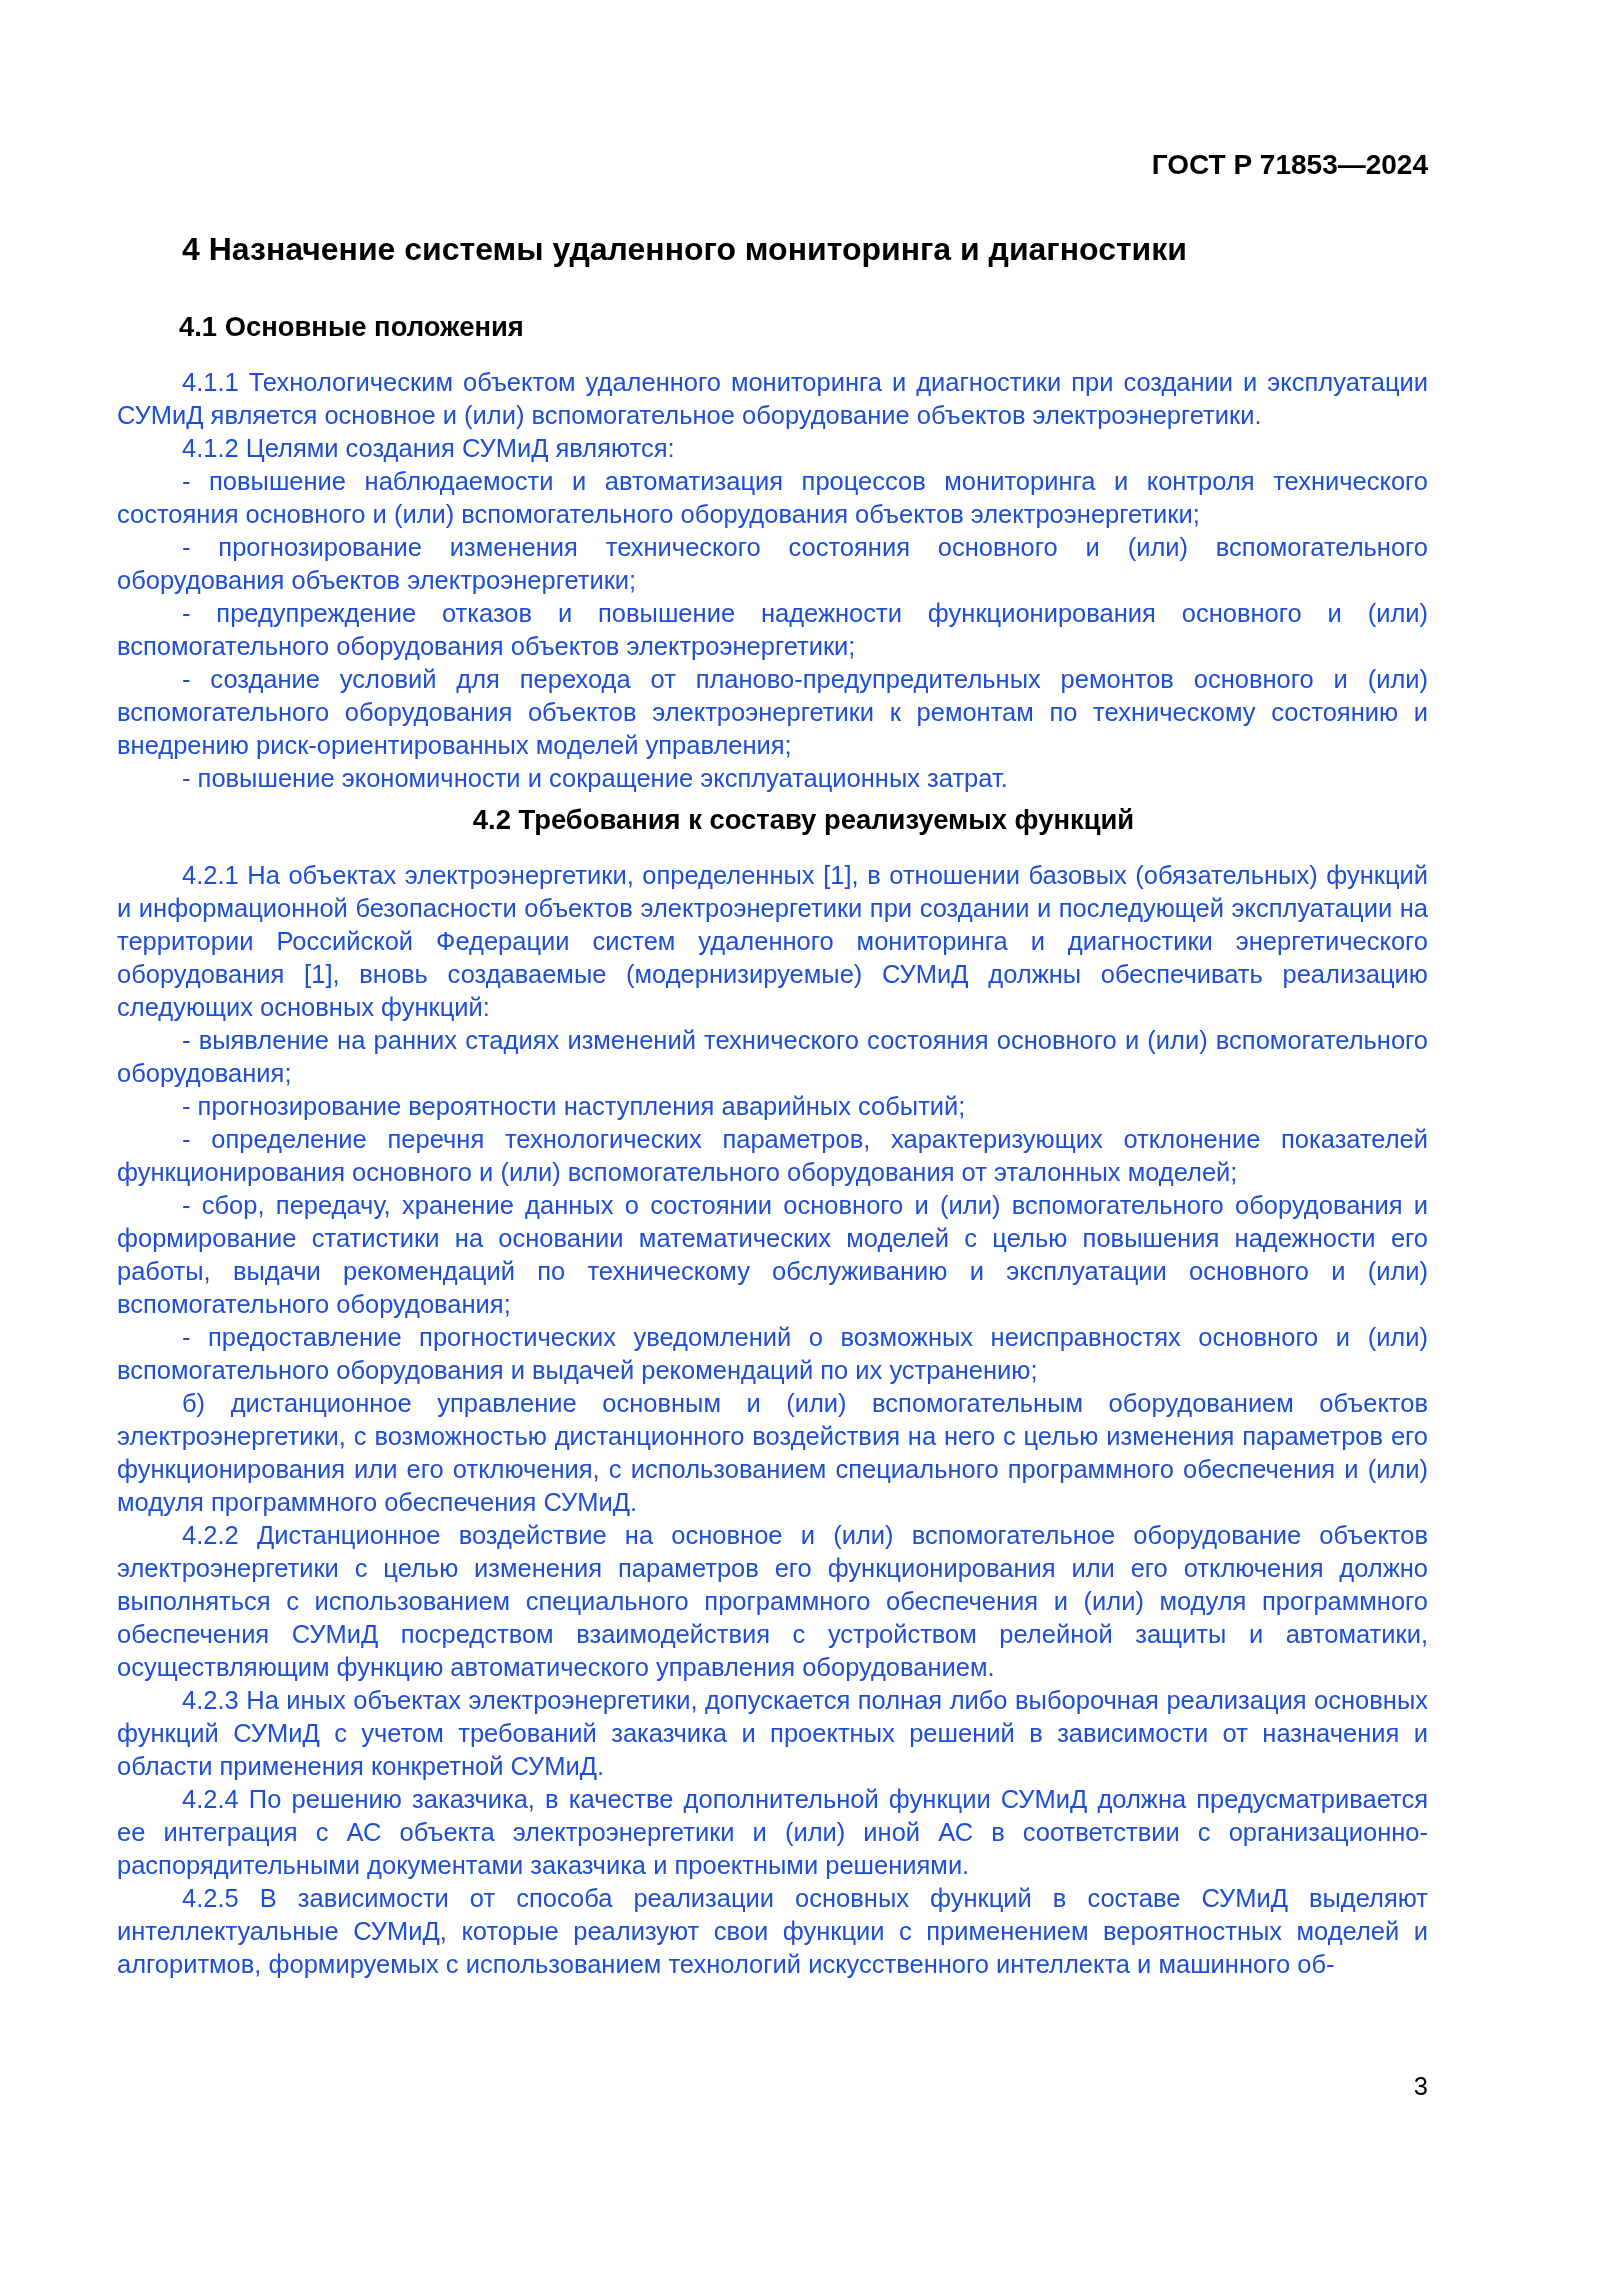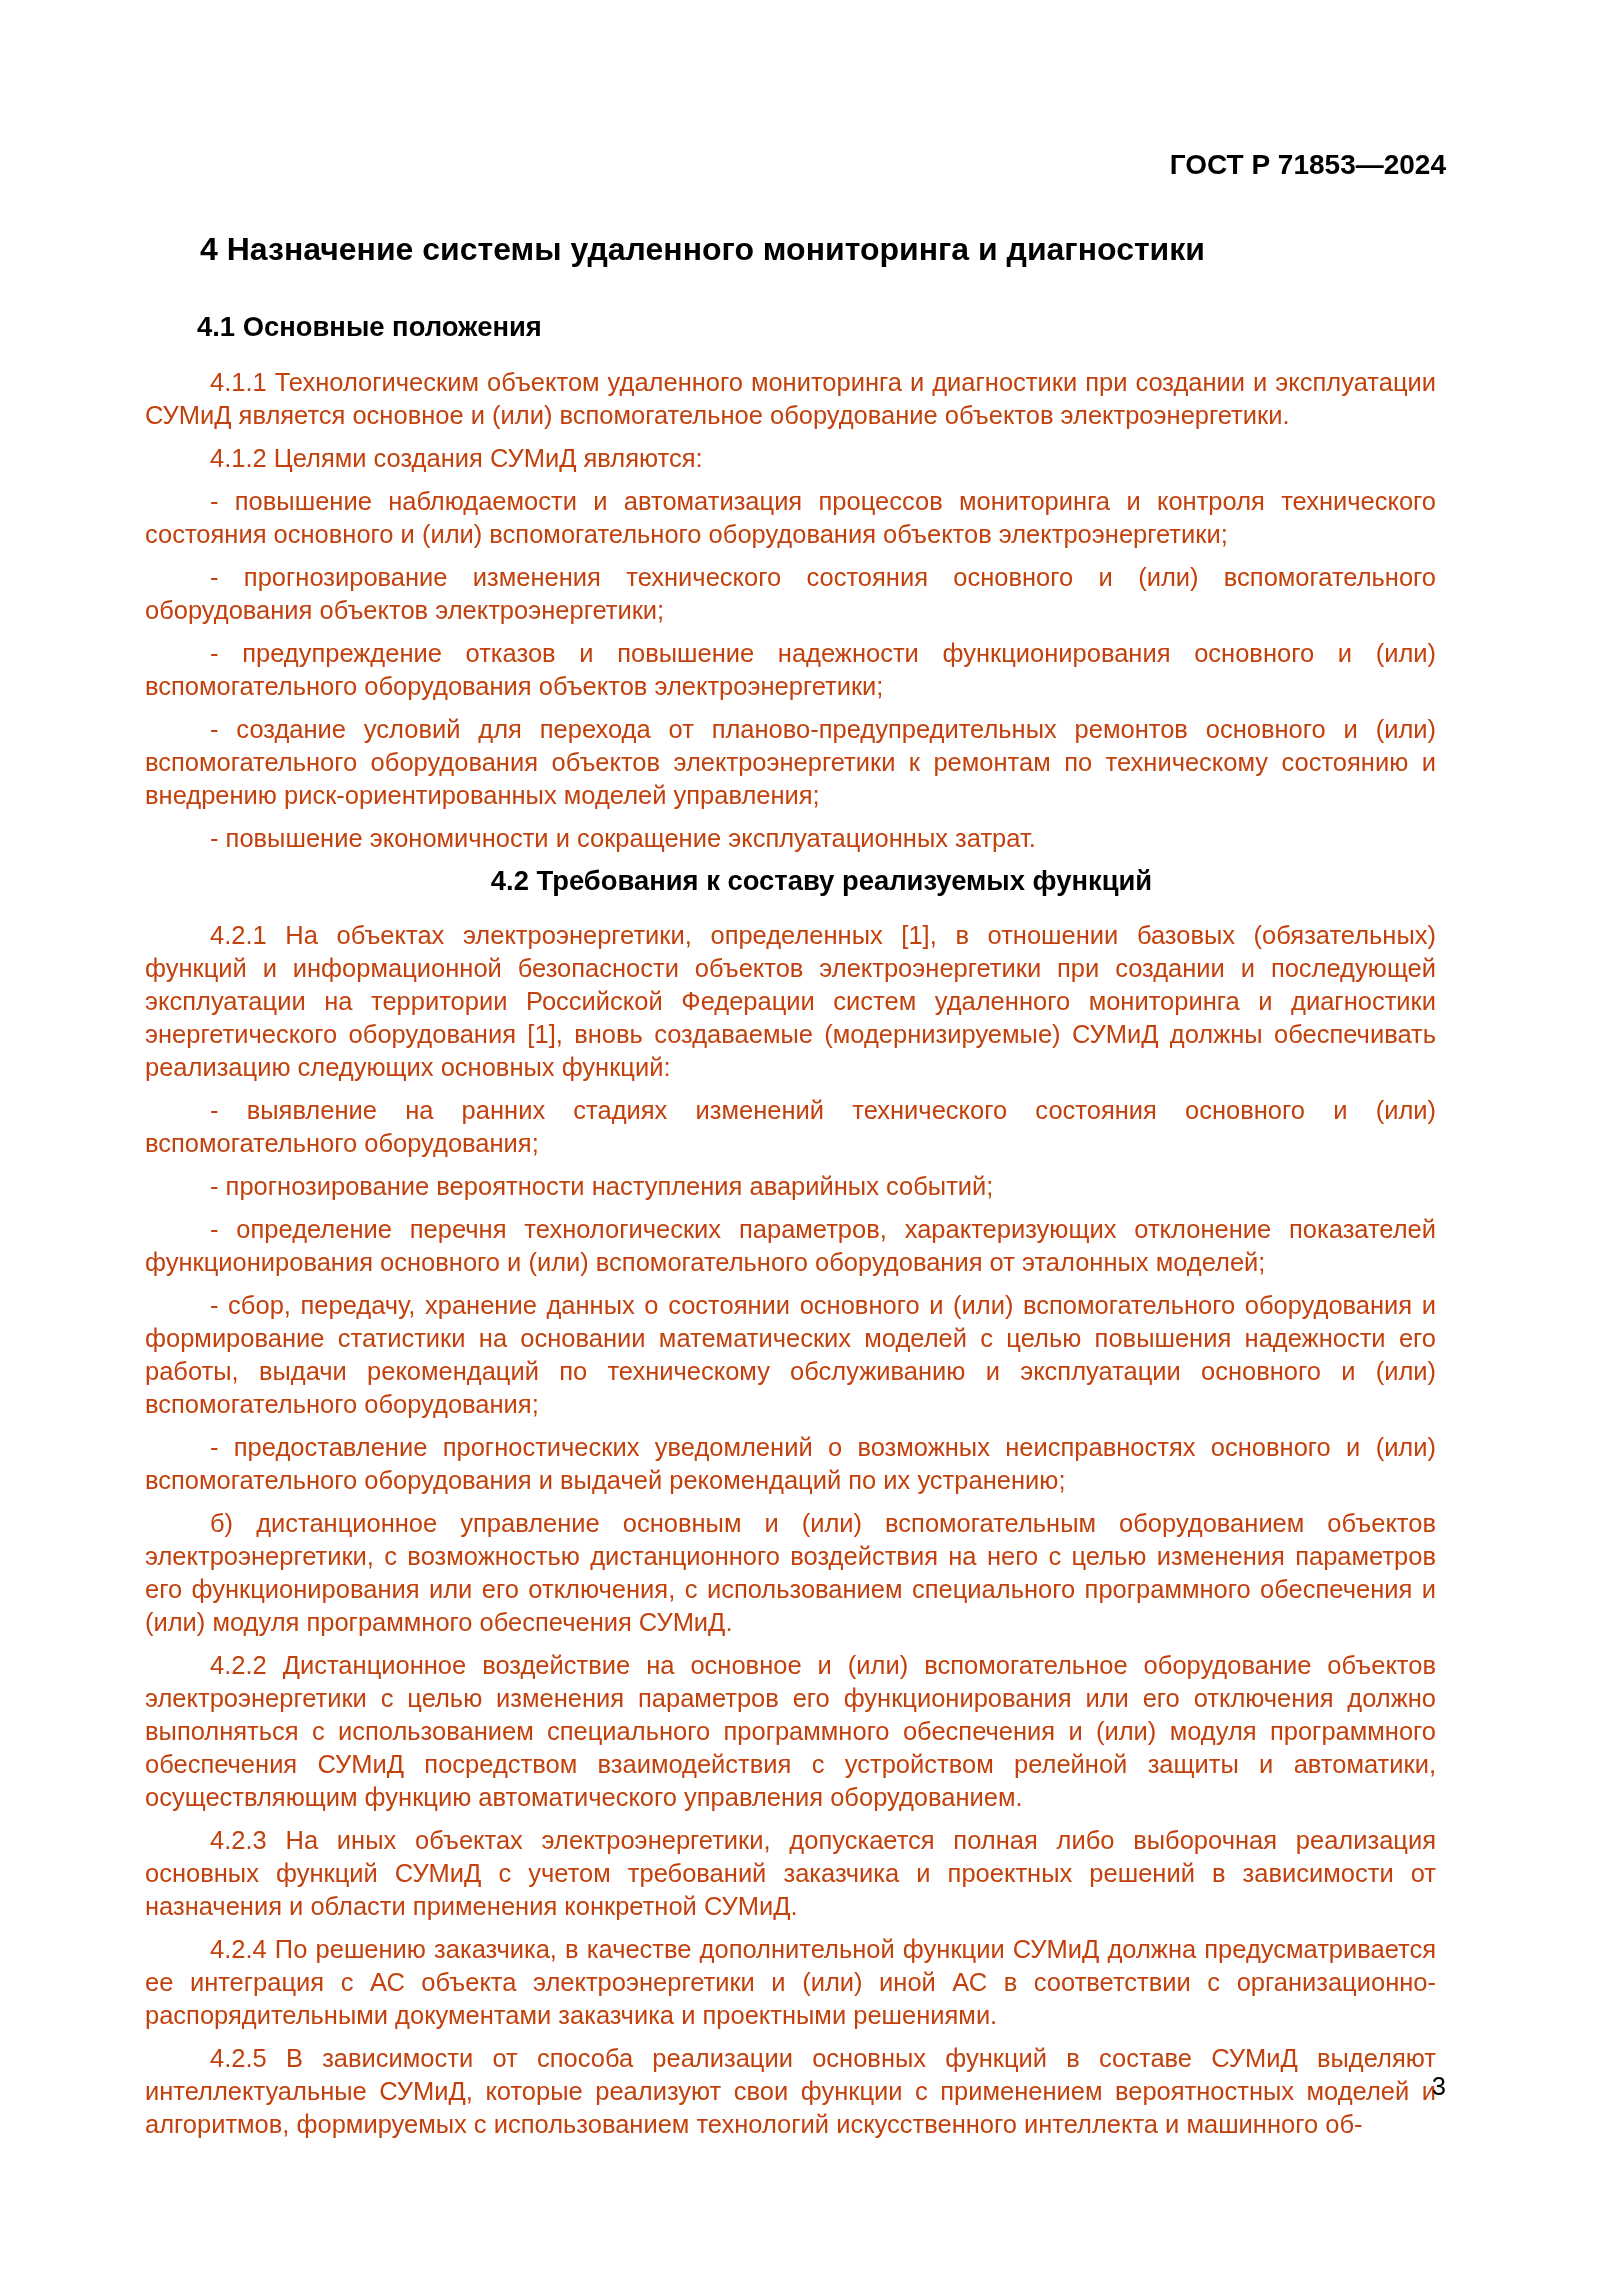--- a/index.html
+++ b/index.html
@@ -11,21 +11,21 @@
     position: relative;
     width: 1621px;
     height: 2293px;
     background: #ffffff;
     color: #000000;
     font-family: "Liberation Sans", sans-serif;
     overflow: hidden;
   }
   .content {
     position: absolute;
-    left: 135px;
+    left: 117px;
     top: 149px;
     width: 1311px;
   }
   .doc-header {
     text-align: right;
     font-weight: 700;
     font-size: 28px;
     line-height: 31px;
     margin: 0 0 51px 0;
   }
@@ -43,24 +43,24 @@
     margin: 0 0 23.5px 0;
     padding-left: 62px;
   }
   .h2-42 {
     margin-top: 9.8px;
     text-align: center;
   }
   .para {
     font-size: 25.5px;
     line-height: 33px;
-    margin: 10px;
+    margin: 0;
     text-indent: 65px;
     text-align: justify;
-    color: #c2410c;
+    color: #1d4ed8;
   }
   .footer {
     position: absolute;
     right: 0;
     top: 1923px;
     font-size: 25.5px;
     line-height: 29px;
     text-align: right;
   }
 </style>

